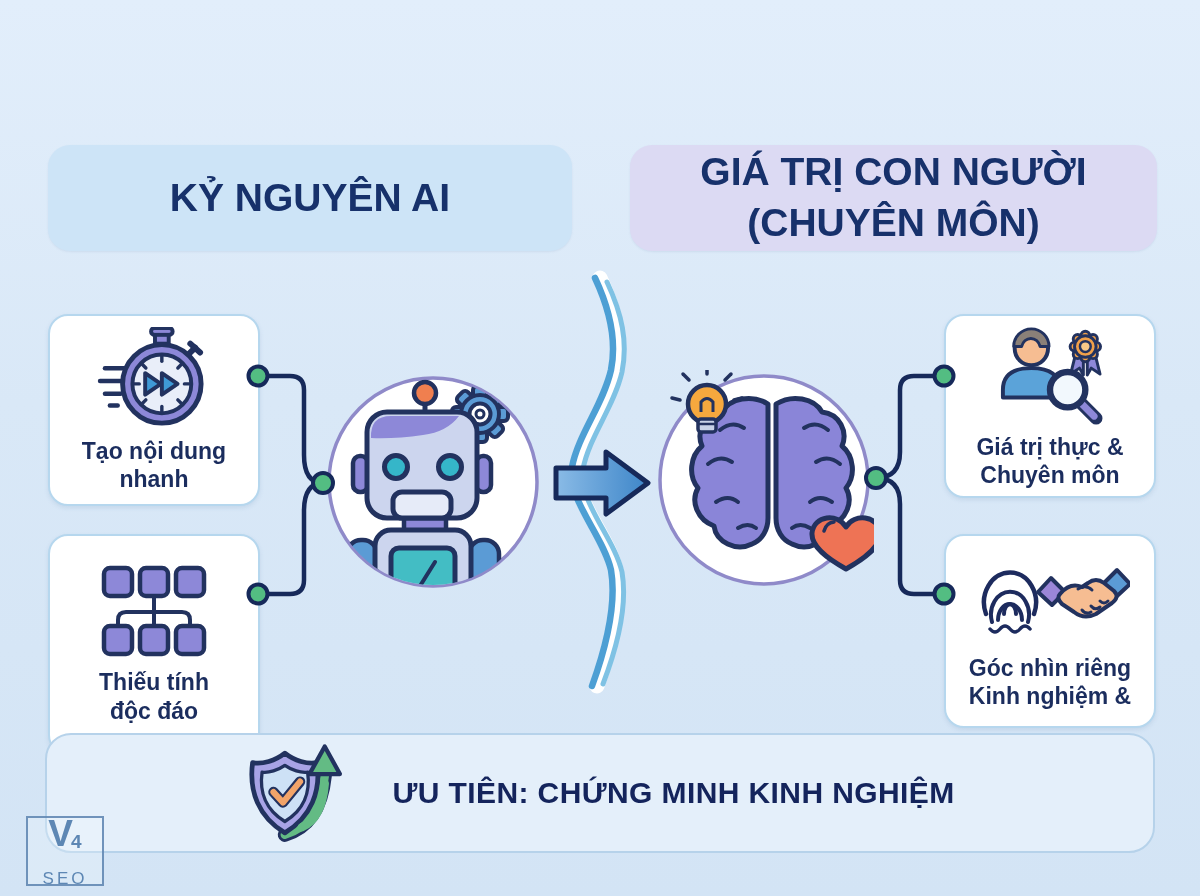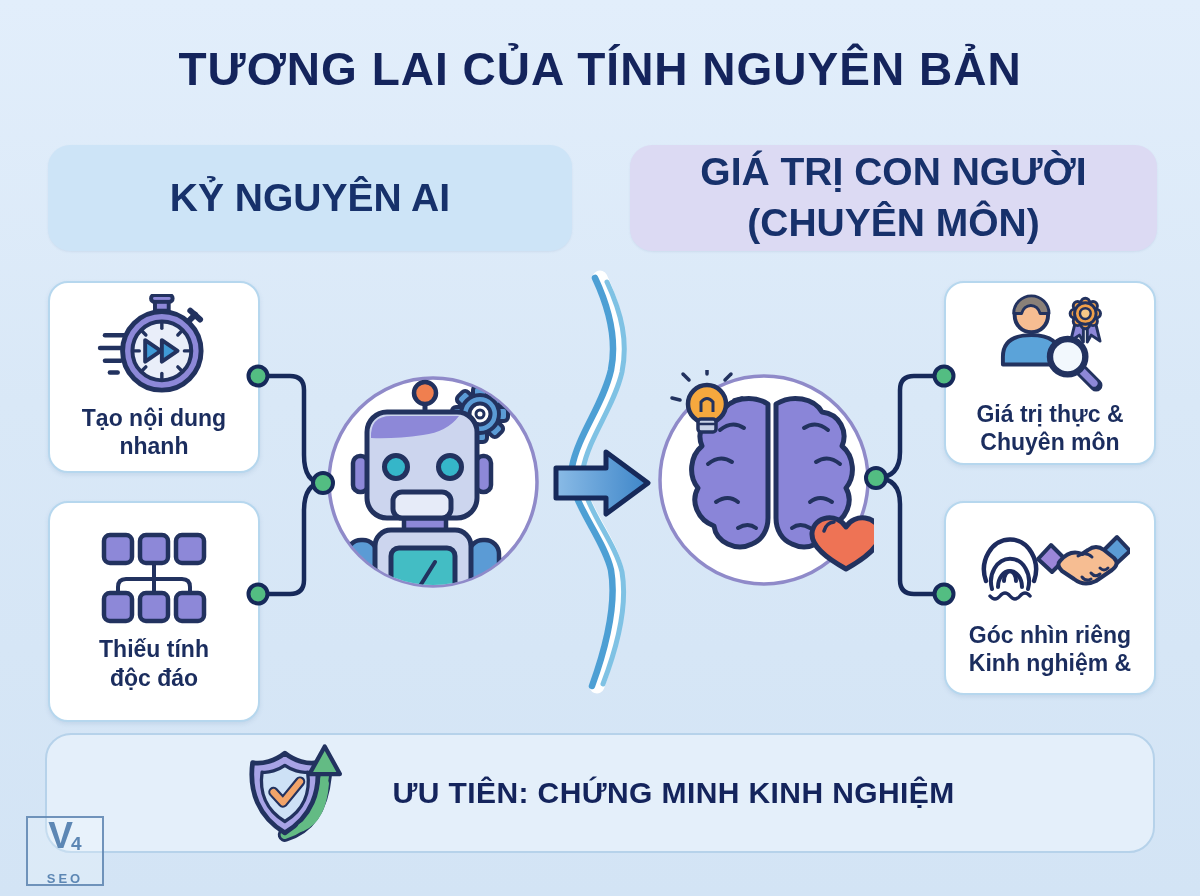--- a/index.html
+++ b/index.html
@@ -17,21 +17,21 @@
     display:flex;flex-direction:column;justify-content:center;align-items:center;
     font-size:39px;font-weight:800;line-height:1.3;color:#17316b;text-align:center;
     box-shadow:0 1px 2px rgba(120,150,190,.15);
   }
   .pill-left{left:48px;width:524px;background:#cde4f7;}
   .pill-right{left:630px;width:527px;background:#dcdaf3;}
   .card{
     position:absolute;width:212px;background:#ffffff;
     border:2.5px solid #b6d7ee;border-radius:20px;box-sizing:border-box;
     display:flex;flex-direction:column;align-items:center;justify-content:center;
-    gap:6px;box-shadow:0 2px 4px rgba(110,145,185,.18);
+    gap:6px;box-shadow:0 2px 4px rgba(110,145,185,.18);margin-top:33px;
   }
   .card-l1{left:48px;top:281px;height:192px;}
   .card-l2{left:48px;top:501px;height:221px;}
   .card-r1{left:944px;top:281px;height:184px;}
   .card-r2{left:944px;top:501px;height:194px;}
   .card-label{
     font-size:23px;font-weight:700;color:#1b2d5e;text-align:center;line-height:1.22;
   }
   .big-circle{position:absolute;width:220px;height:220px;}
   .circle-robot{left:323px;top:372px;}
@@ -45,28 +45,27 @@
   .banner-text{font-size:30px;font-weight:800;letter-spacing:.4px;color:#14245c;}
   .watermark{
     position:absolute;left:26px;top:816px;width:78px;height:70px;box-sizing:border-box;
     border:2px solid rgba(90,130,175,.85);background:rgba(245,250,255,.25);
     display:flex;flex-direction:column;align-items:center;justify-content:center;
     color:#5d87b4;line-height:1;
   }
   .wm-row{display:flex;align-items:flex-end;}
   .wm-v{font-size:37px;font-weight:800;}
   .wm-4{font-size:19px;font-weight:700;margin-left:-2px;margin-bottom:1px;}
-  .wm-seo{font-size:13px;font-weight:700;letter-spacing:3px;margin-top:18px;}
+  .wm-seo{font-size:17px;font-weight:400;letter-spacing:3px;margin-top:18px;}
 </style>
 </head>
 <body>
 
 <div class="canvas">
 
-  <div class="title">TƯƠNG LAI CỦA TÍNH NGUYÊN BẢN</div>
 
   <div class="pill pill-left">
     <div>KỶ NGUYÊN AI</div>
   </div>
   <div class="pill pill-right">
     <div>GIÁ TRỊ CON NGƯỜI</div>
     <div>(CHUYÊN MÔN)</div>
   </div>
 
   <div class="card card-l1">

